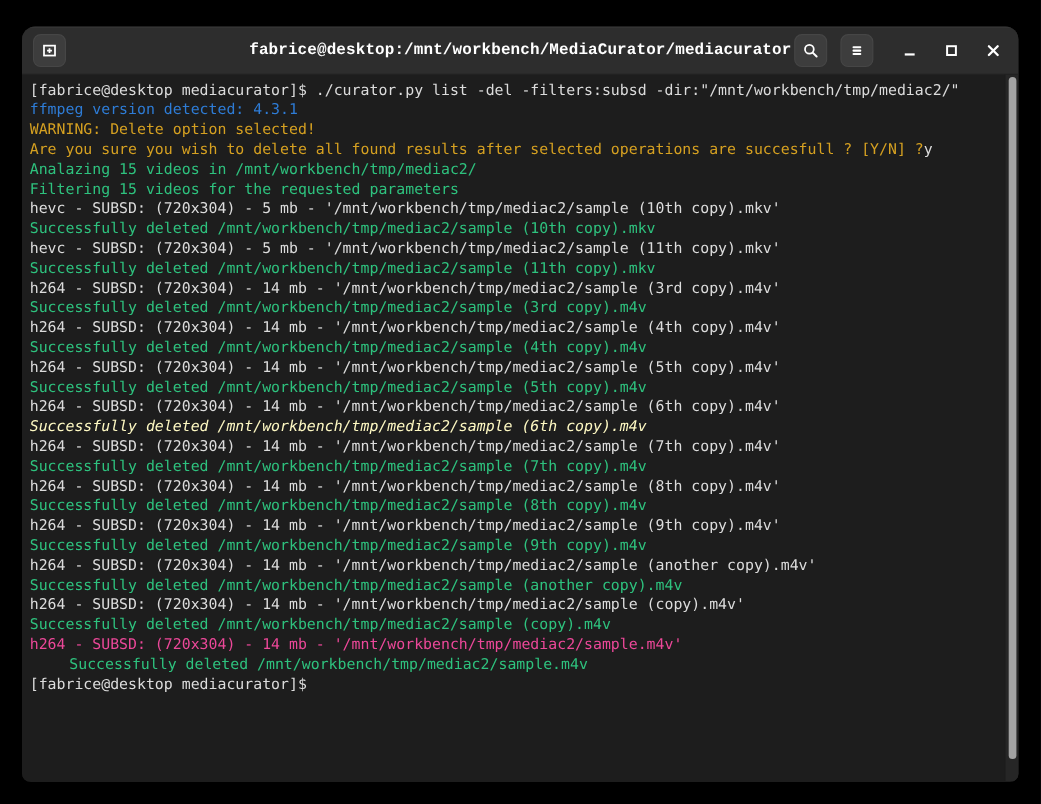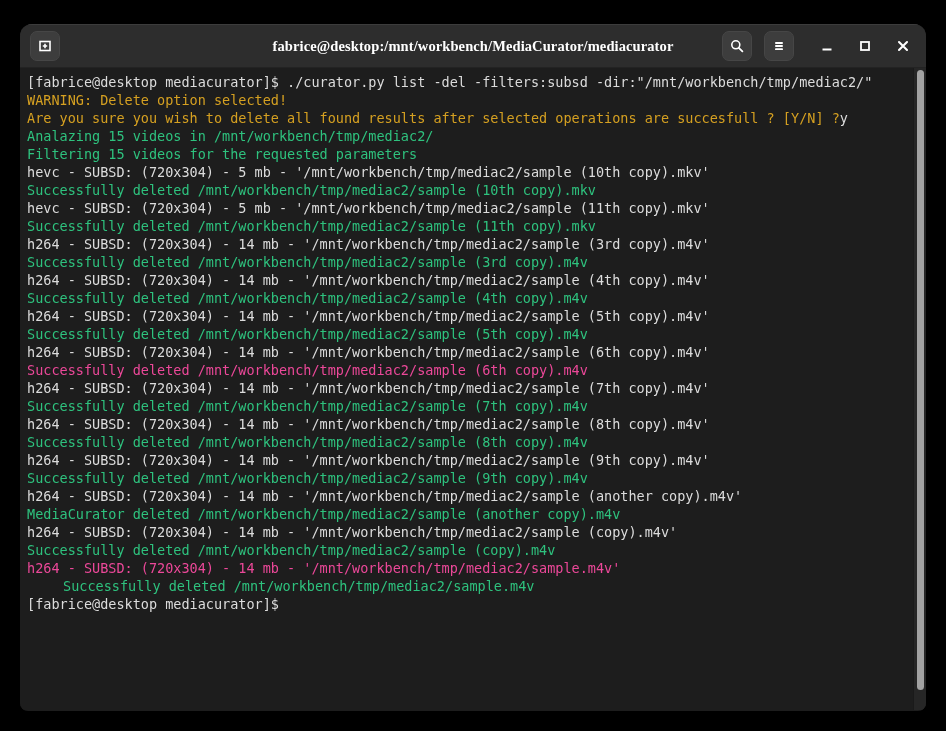--- a/index.html
+++ b/index.html
@@ -27,21 +27,21 @@
     box-shadow: inset 0 1px 0 #3c3c3c;
     display: flex;
     align-items: center;
     padding: 0 10px;
   }
   .title {
     position: absolute;
     left: 50%; top: 50%;
     transform: translate(-50%, -50%);
     color: #ffffff;
-    font-family: Liberation Serif, serif;
+    font-family: Liberation Mono, monospace;
     font-size: 14.5px;
     font-weight: 700;
     white-space: nowrap;
     letter-spacing: 0.1px;
   }
   .tb-btn {
     border: none;
     background: transparent;
     color: #ffffff;
     cursor: pointer;
@@ -154,44 +154,45 @@
               <path d="M4 4 L12 12 M12 4 L4 12" stroke="#ffffff" stroke-width="2.1" stroke-linecap="round"></path>
             </svg>
           </span>
         </button>
       </div>
     </div>
 
     <div class="terminal" style="background: rgb(29, 29, 29);">
       <div class="output">
           <div class="term-line"><span style="color: rgb(220, 220, 220);">[fabrice@desktop mediacurator]$ ./curator.py list -del -filters:subsd -dir:"/mnt/workbench/tmp/mediac2/"</span></div>
+          <div class="term-line"><span style="color: rgb(46, 124, 214);">ffmpeg version detected: 4.3.1</span></div>
           <div class="term-line"><span style="color: rgb(213, 160, 33); margin-top: 36px;">WARNING: Delete option selected!</span></div>
           <div class="term-line"><span style="color: rgb(213, 160, 33);">Are you sure you wish to delete all found results after selected operations are succesfull ? [Y/N] ?</span><span style="color: rgb(220, 220, 220);">y</span></div>
           <div class="term-line"><span style="color: rgb(46, 194, 126);">Analazing 15 videos in /mnt/workbench/tmp/mediac2/</span></div>
           <div class="term-line"><span style="color: rgb(46, 194, 126);">Filtering 15 videos for the requested parameters</span></div>
           <div class="term-line"><span style="color: rgb(220, 220, 220);">hevc - SUBSD: (720x304) - 5 mb - '/mnt/workbench/tmp/mediac2/sample (10th copy).mkv'</span></div>
           <div class="term-line"><span style="color: rgb(46, 194, 126);">Successfully deleted /mnt/workbench/tmp/mediac2/sample (10th copy).mkv</span></div>
           <div class="term-line"><span style="color: rgb(220, 220, 220);">hevc - SUBSD: (720x304) - 5 mb - '/mnt/workbench/tmp/mediac2/sample (11th copy).mkv'</span></div>
           <div class="term-line"><span style="color: rgb(46, 194, 126);">Successfully deleted /mnt/workbench/tmp/mediac2/sample (11th copy).mkv</span></div>
           <div class="term-line"><span style="color: rgb(220, 220, 220);">h264 - SUBSD: (720x304) - 14 mb - '/mnt/workbench/tmp/mediac2/sample (3rd copy).m4v'</span></div>
           <div class="term-line"><span style="color: rgb(46, 194, 126);">Successfully deleted /mnt/workbench/tmp/mediac2/sample (3rd copy).m4v</span></div>
           <div class="term-line"><span style="color: rgb(220, 220, 220);">h264 - SUBSD: (720x304) - 14 mb - '/mnt/workbench/tmp/mediac2/sample (4th copy).m4v'</span></div>
           <div class="term-line"><span style="color: rgb(46, 194, 126);">Successfully deleted /mnt/workbench/tmp/mediac2/sample (4th copy).m4v</span></div>
           <div class="term-line"><span style="color: rgb(220, 220, 220);">h264 - SUBSD: (720x304) - 14 mb - '/mnt/workbench/tmp/mediac2/sample (5th copy).m4v'</span></div>
           <div class="term-line"><span style="color: rgb(46, 194, 126);">Successfully deleted /mnt/workbench/tmp/mediac2/sample (5th copy).m4v</span></div>
           <div class="term-line"><span style="color: rgb(220, 220, 220);">h264 - SUBSD: (720x304) - 14 mb - '/mnt/workbench/tmp/mediac2/sample (6th copy).m4v'</span></div>
-          <div class="term-line"><span style="color: #ec4899;">Successfully deleted /mnt/workbench/tmp/mediac2/sample (6th copy).m4v</span></div>
+          <div class="term-line"><span style="color: #fef9c3; font-style: italic;">Successfully deleted /mnt/workbench/tmp/mediac2/sample (6th copy).m4v</span></div>
           <div class="term-line"><span style="color: rgb(220, 220, 220);">h264 - SUBSD: (720x304) - 14 mb - '/mnt/workbench/tmp/mediac2/sample (7th copy).m4v'</span></div>
           <div class="term-line"><span style="color: rgb(46, 194, 126);">Successfully deleted /mnt/workbench/tmp/mediac2/sample (7th copy).m4v</span></div>
           <div class="term-line"><span style="color: rgb(220, 220, 220);">h264 - SUBSD: (720x304) - 14 mb - '/mnt/workbench/tmp/mediac2/sample (8th copy).m4v'</span></div>
           <div class="term-line"><span style="color: rgb(46, 194, 126);">Successfully deleted /mnt/workbench/tmp/mediac2/sample (8th copy).m4v</span></div>
           <div class="term-line"><span style="color: rgb(220, 220, 220);">h264 - SUBSD: (720x304) - 14 mb - '/mnt/workbench/tmp/mediac2/sample (9th copy).m4v'</span></div>
           <div class="term-line"><span style="color: rgb(46, 194, 126);">Successfully deleted /mnt/workbench/tmp/mediac2/sample (9th copy).m4v</span></div>
           <div class="term-line"><span style="color: rgb(220, 220, 220);">h264 - SUBSD: (720x304) - 14 mb - '/mnt/workbench/tmp/mediac2/sample (another copy).m4v'</span></div>
-          <div class="term-line"><span style="color: rgb(46, 194, 126);">MediaCurator deleted /mnt/workbench/tmp/mediac2/sample (another copy).m4v</span></div>
+          <div class="term-line"><span style="color: rgb(46, 194, 126);">Successfully deleted /mnt/workbench/tmp/mediac2/sample (another copy).m4v</span></div>
           <div class="term-line"><span style="color: rgb(220, 220, 220);">h264 - SUBSD: (720x304) - 14 mb - '/mnt/workbench/tmp/mediac2/sample (copy).m4v'</span></div>
           <div class="term-line"><span style="color: rgb(46, 194, 126);">Successfully deleted /mnt/workbench/tmp/mediac2/sample (copy).m4v</span></div>
           <div class="term-line"><span style="color: #ec4899;">h264 - SUBSD: (720x304) - 14 mb - '/mnt/workbench/tmp/mediac2/sample.m4v'</span></div>
           <div class="term-line"><span style="color: rgb(46, 194, 126); margin-left: 36px;">Successfully deleted /mnt/workbench/tmp/mediac2/sample.m4v</span></div>
           <div class="term-line"><span style="color: rgb(220, 220, 220);">[fabrice@desktop mediacurator]$</span></div>
         </div>
       <div class="scrollbar-track">
         <div class="scrollbar-thumb" style="background: rgb(162, 162, 162);"></div>
       </div>
     </div>

